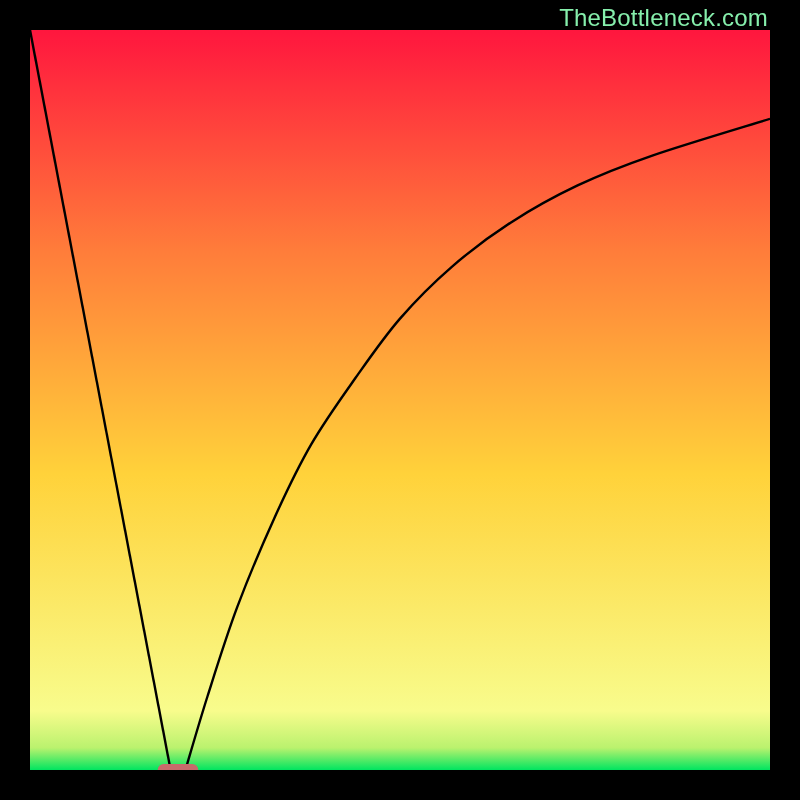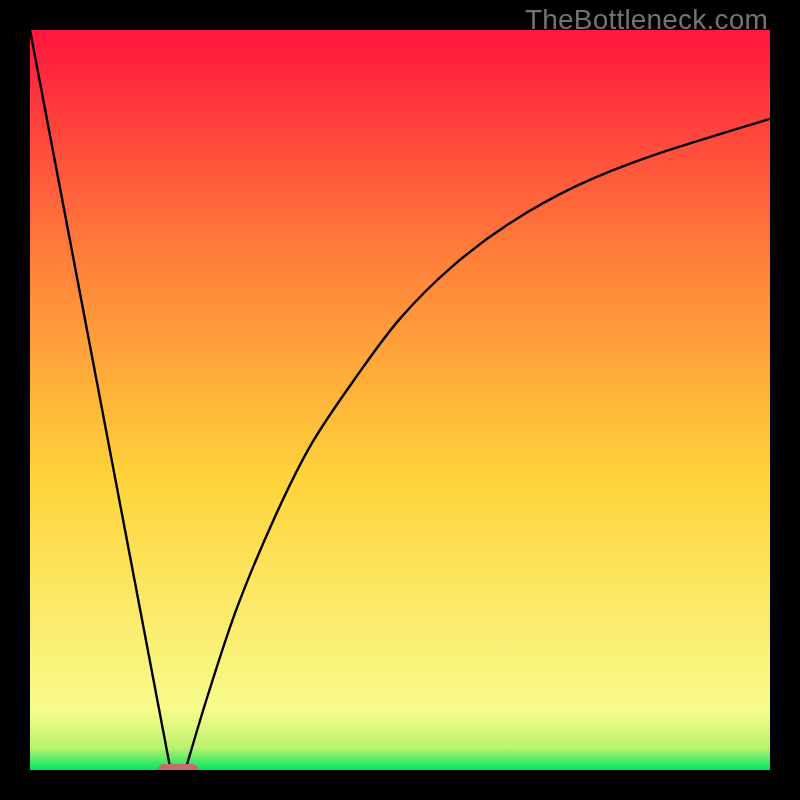--- a/index.html
+++ b/index.html
@@ -21,22 +21,22 @@
     left: 30px;
     top: 30px;
     width: 740px;
     height: 740px;
     overflow: hidden;
   }
   .watermark {
     position: absolute;
     top: 4px;
     right: 32px;
-    color: #737373;
-    font-size: 28px;
+    color: #86efac;
+    font-size: 24px;
     font-weight: 500;
     letter-spacing: 0.2px;
     pointer-events: none;
     margin-left: 46px;
   }
   svg { display: block; }
 </style>
 </head>
 <body>
 

